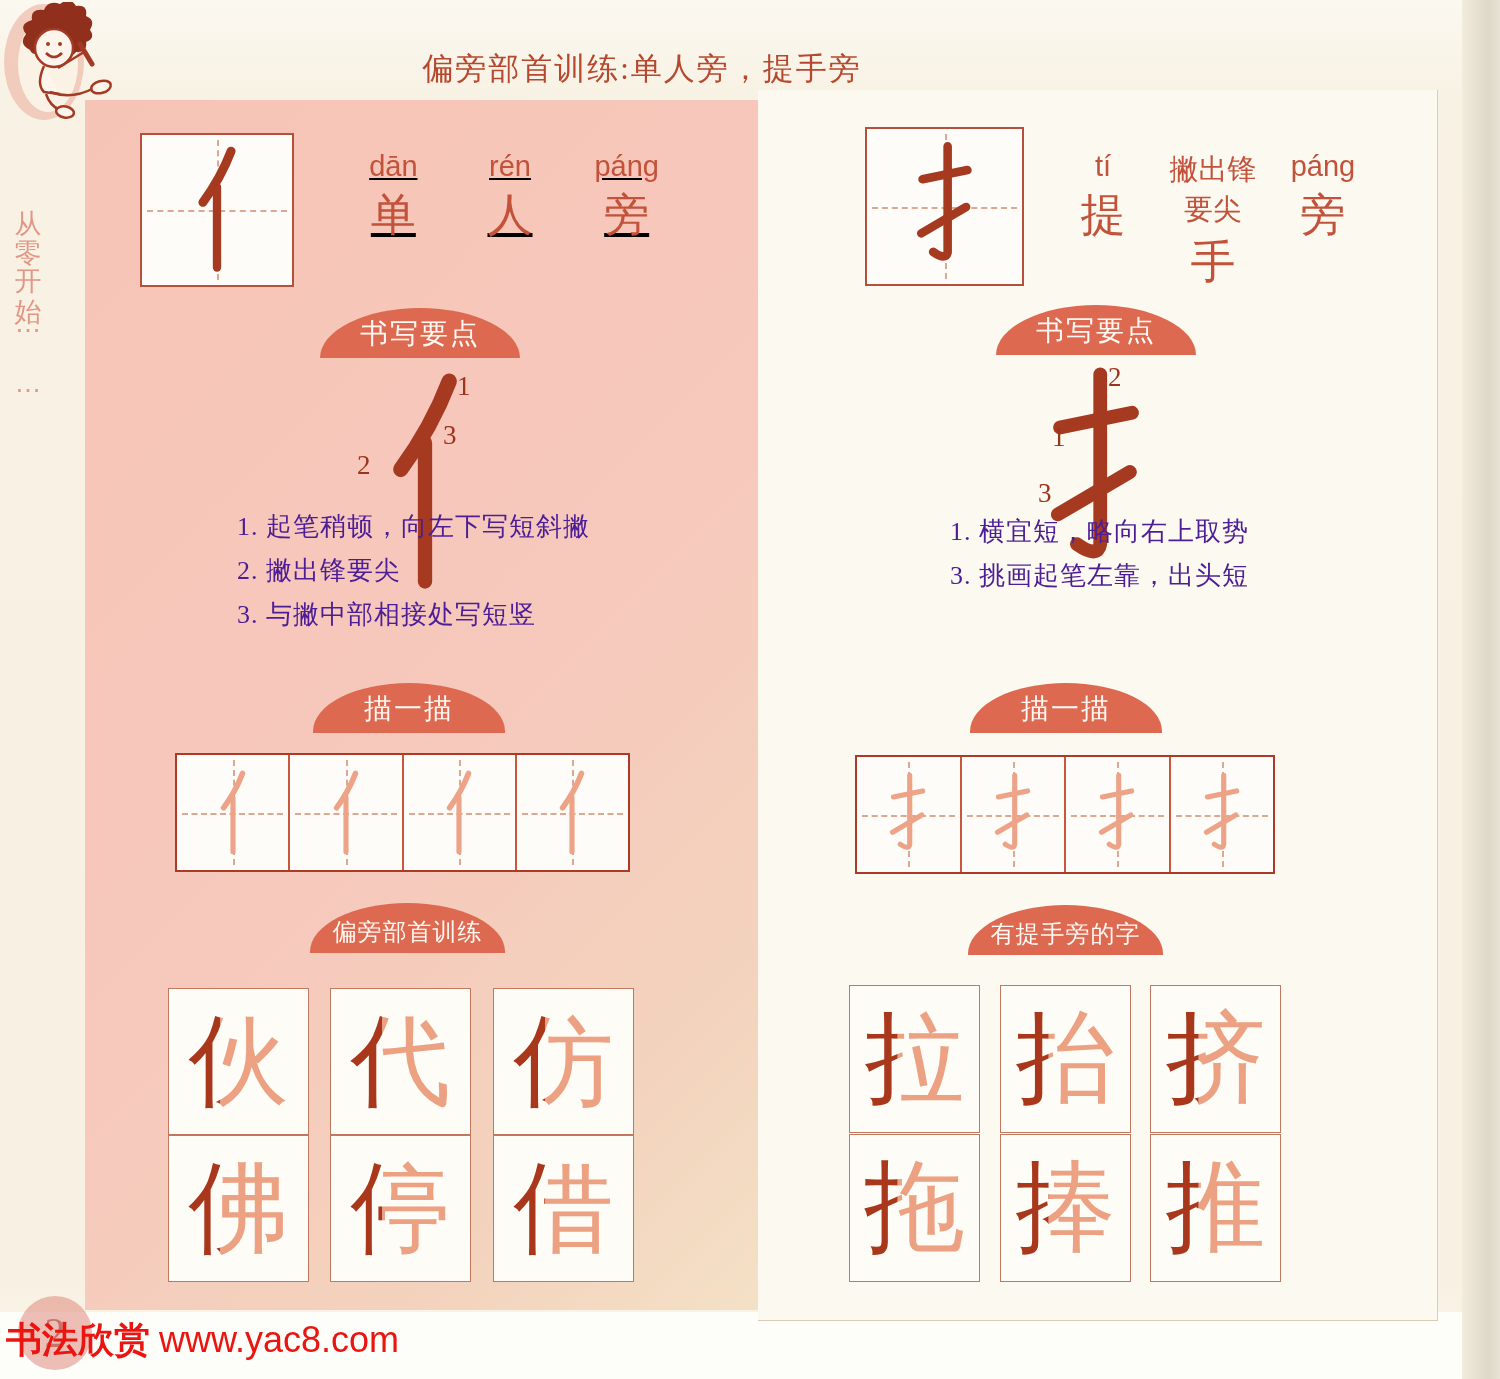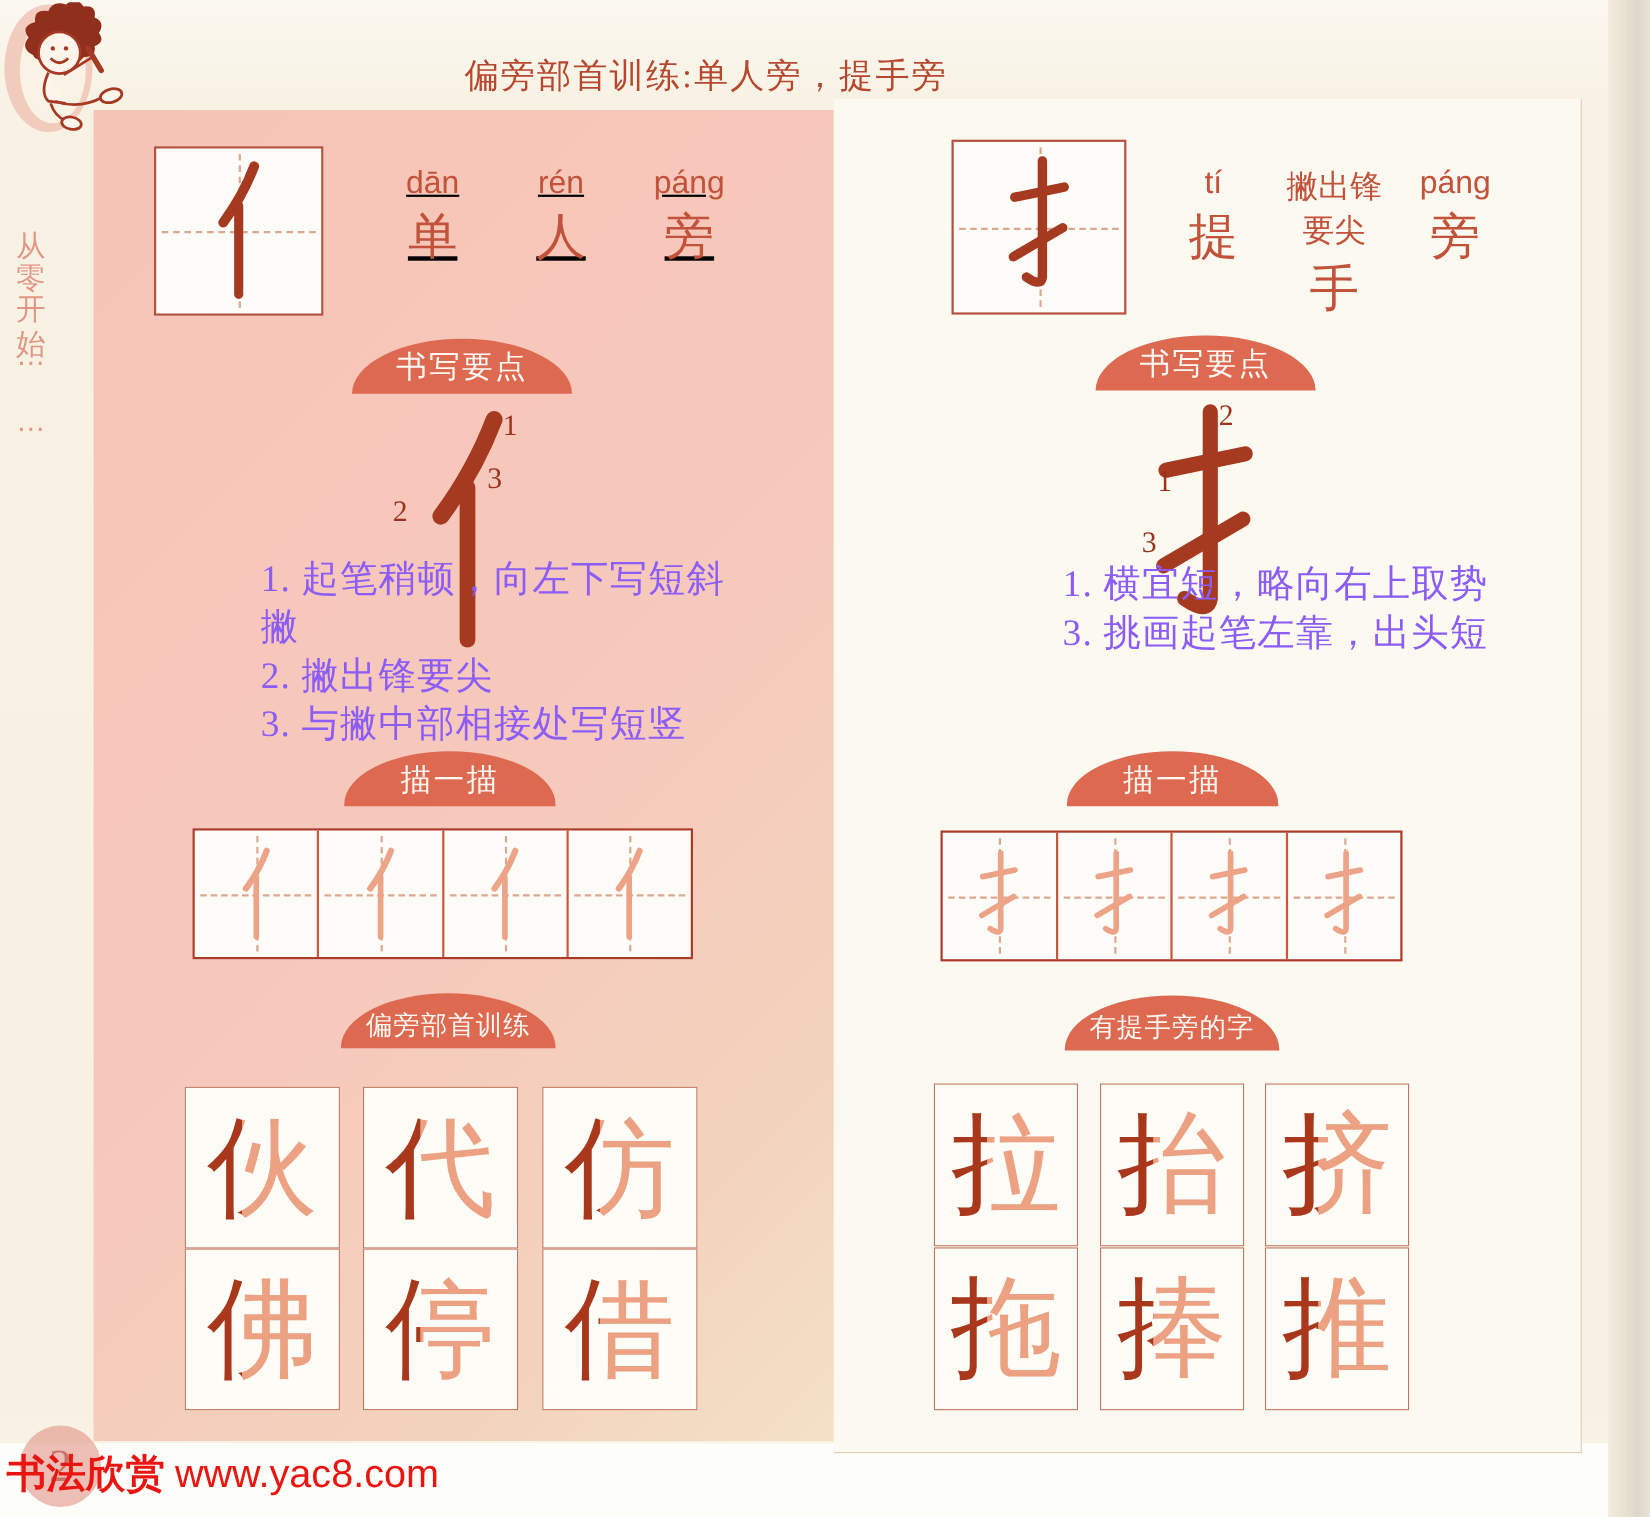--- a/index.html
+++ b/index.html
@@ -41,21 +41,21 @@
       font-family:Liberation Serif, serif;
       color:#fff7f2;font-size:28px;letter-spacing:2px;}
   .badge span{padding-bottom:5px;}
   .badge.small{font-size:24px;letter-spacing:1px;}
   
   .diagram{position:absolute;}
   .strokenum{position:absolute;font-size:27px;color:#9c341c;}
   .stroke-dark{stroke:#a63a20;fill:none;stroke-linecap:round;stroke-linejoin:round;}
   .stroke-light{stroke:#eca387;fill:none;stroke-linecap:round;stroke-linejoin:round;}
   
-  .tips{position:absolute;font-size:34px;color:#8b5cf6;line-height:44px;letter-spacing:1px;}
+  .tips{position:absolute;font-size:26px;color:#4c1d95;line-height:44px;letter-spacing:1px;}
   
   .tracestrip{position:absolute;display:flex;background:#fefcf8;border:2px solid #ac3a26;}
   .tcell{position:relative;flex:1;border-right:2px solid #c9573c;}
   .tcell:last-child{border-right:none;}
   
   .exbox{position:absolute;width:139px;height:145px;background:#fefcf7;border:1px solid #c2785f;}
   .exbox.r{width:129px;height:146px;}
   .ch{position:absolute;inset:0;display:flex;align-items:center;justify-content:center;
       font:100px/1 "Liberation Serif","DejaVu Serif",serif;}
   .ch.dark{color:#a8371c;clip-path:inset(0 63% 0 0);}
@@ -253,21 +253,21 @@
   <svg width="112" height="212" viewBox="0 0 100 200" style="position:absolute;left:32px;top:8px;">
     <path class="stroke-dark" stroke-width="13" d="M16,58 L84,44"></path>
     <path class="stroke-dark" stroke-width="13" d="M54,8 L54,168 Q52,182 32,168"></path>
     <path class="stroke-dark" stroke-width="13" d="M14,140 L82,100"></path>
   </svg>
   <span class="strokenum" style="left:44px;top:64px;">1</span>
   <span class="strokenum" style="left:100px;top:4px;">2</span>
   <span class="strokenum" style="left:30px;top:120px;">3</span>
 </div>
 
-<div class="tips" style="left:950px;top:510px;width:440px;margin-left:16px;">
+<div class="tips" style="left:950px;top:510px;width:440px;">
   <div>1. 横宜短，略向右上取势</div>
   <div>3. 挑画起笔左靠，出头短</div>
 </div>
 
 <div class="badge" style="left:970px;top:683px;width:192px;">
   <span>描一描</span>
 </div>
 
 <div class="tracestrip" style="left:855px;top:755px;width:416px;height:115px;">
   <div class="tcell">

